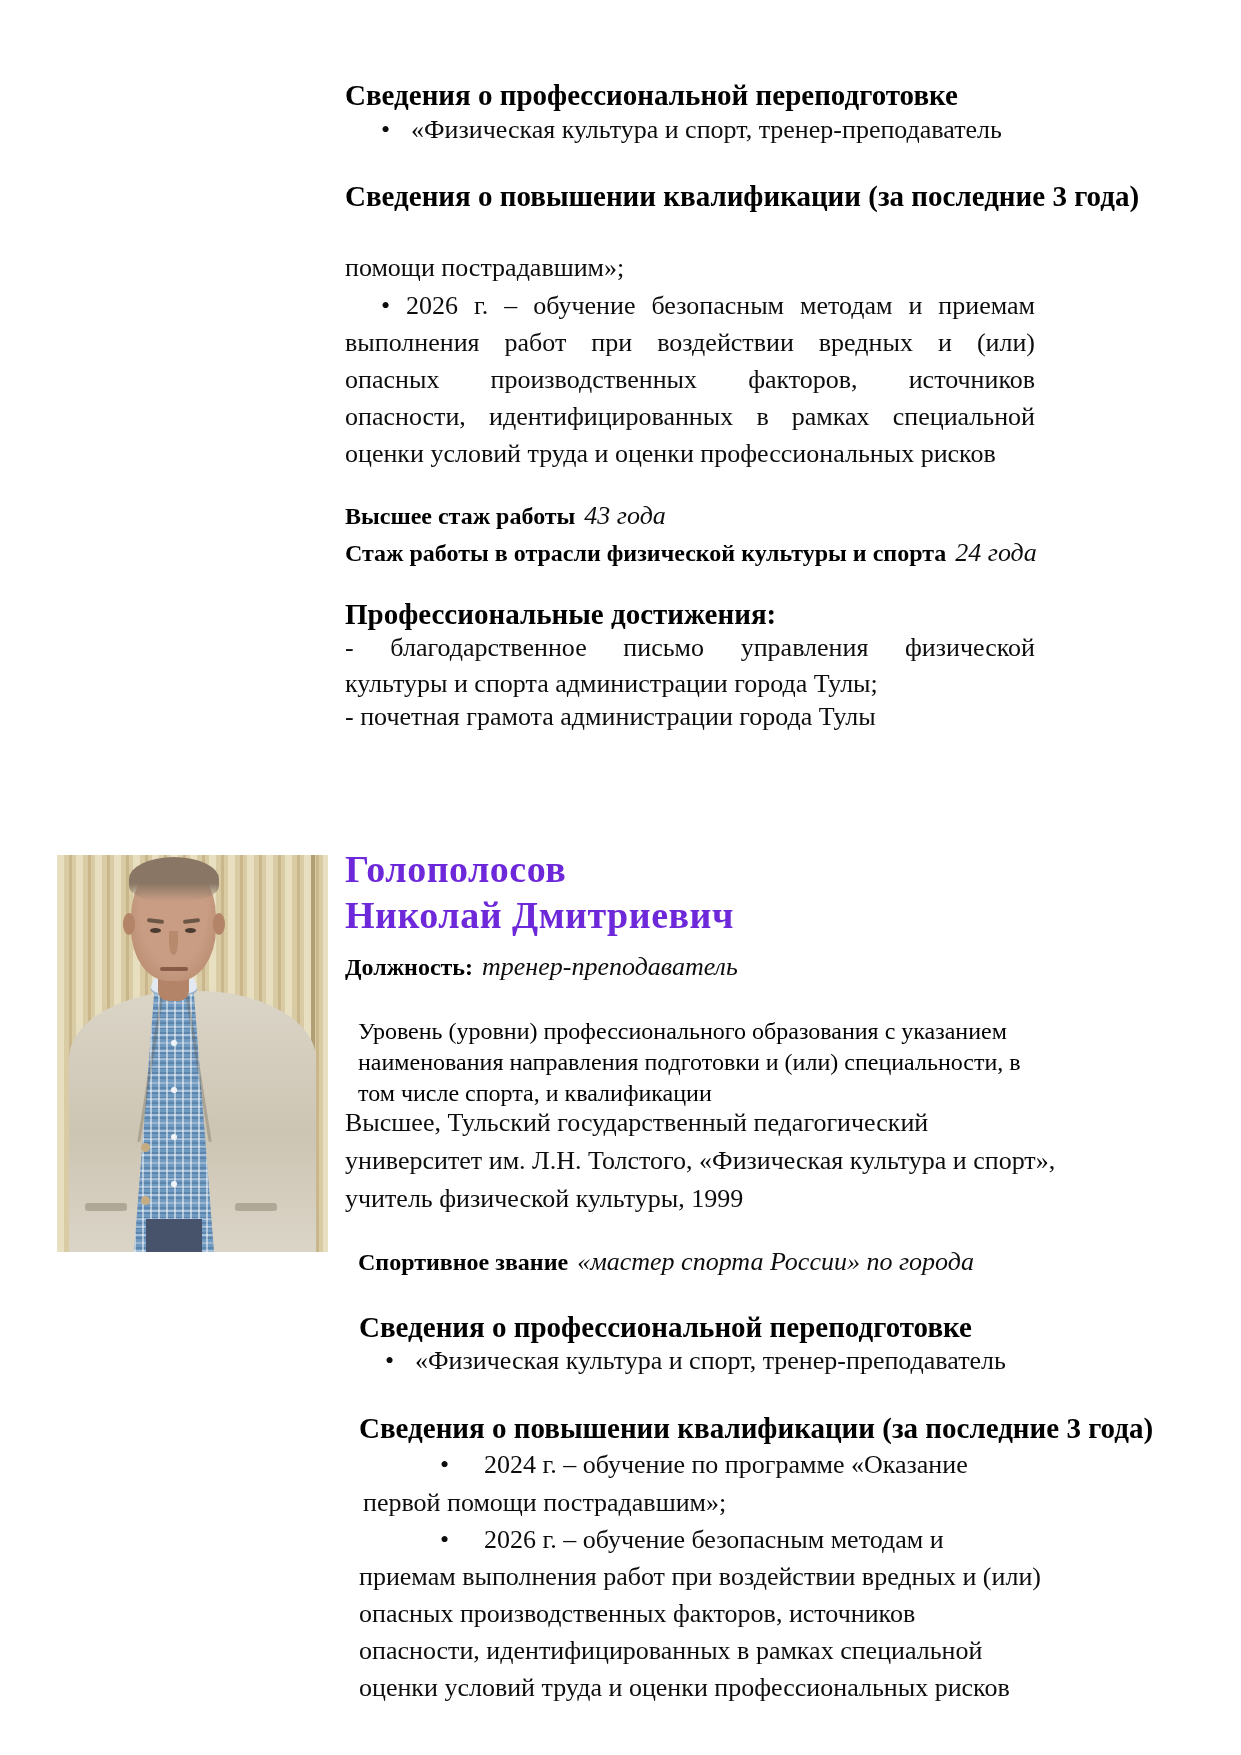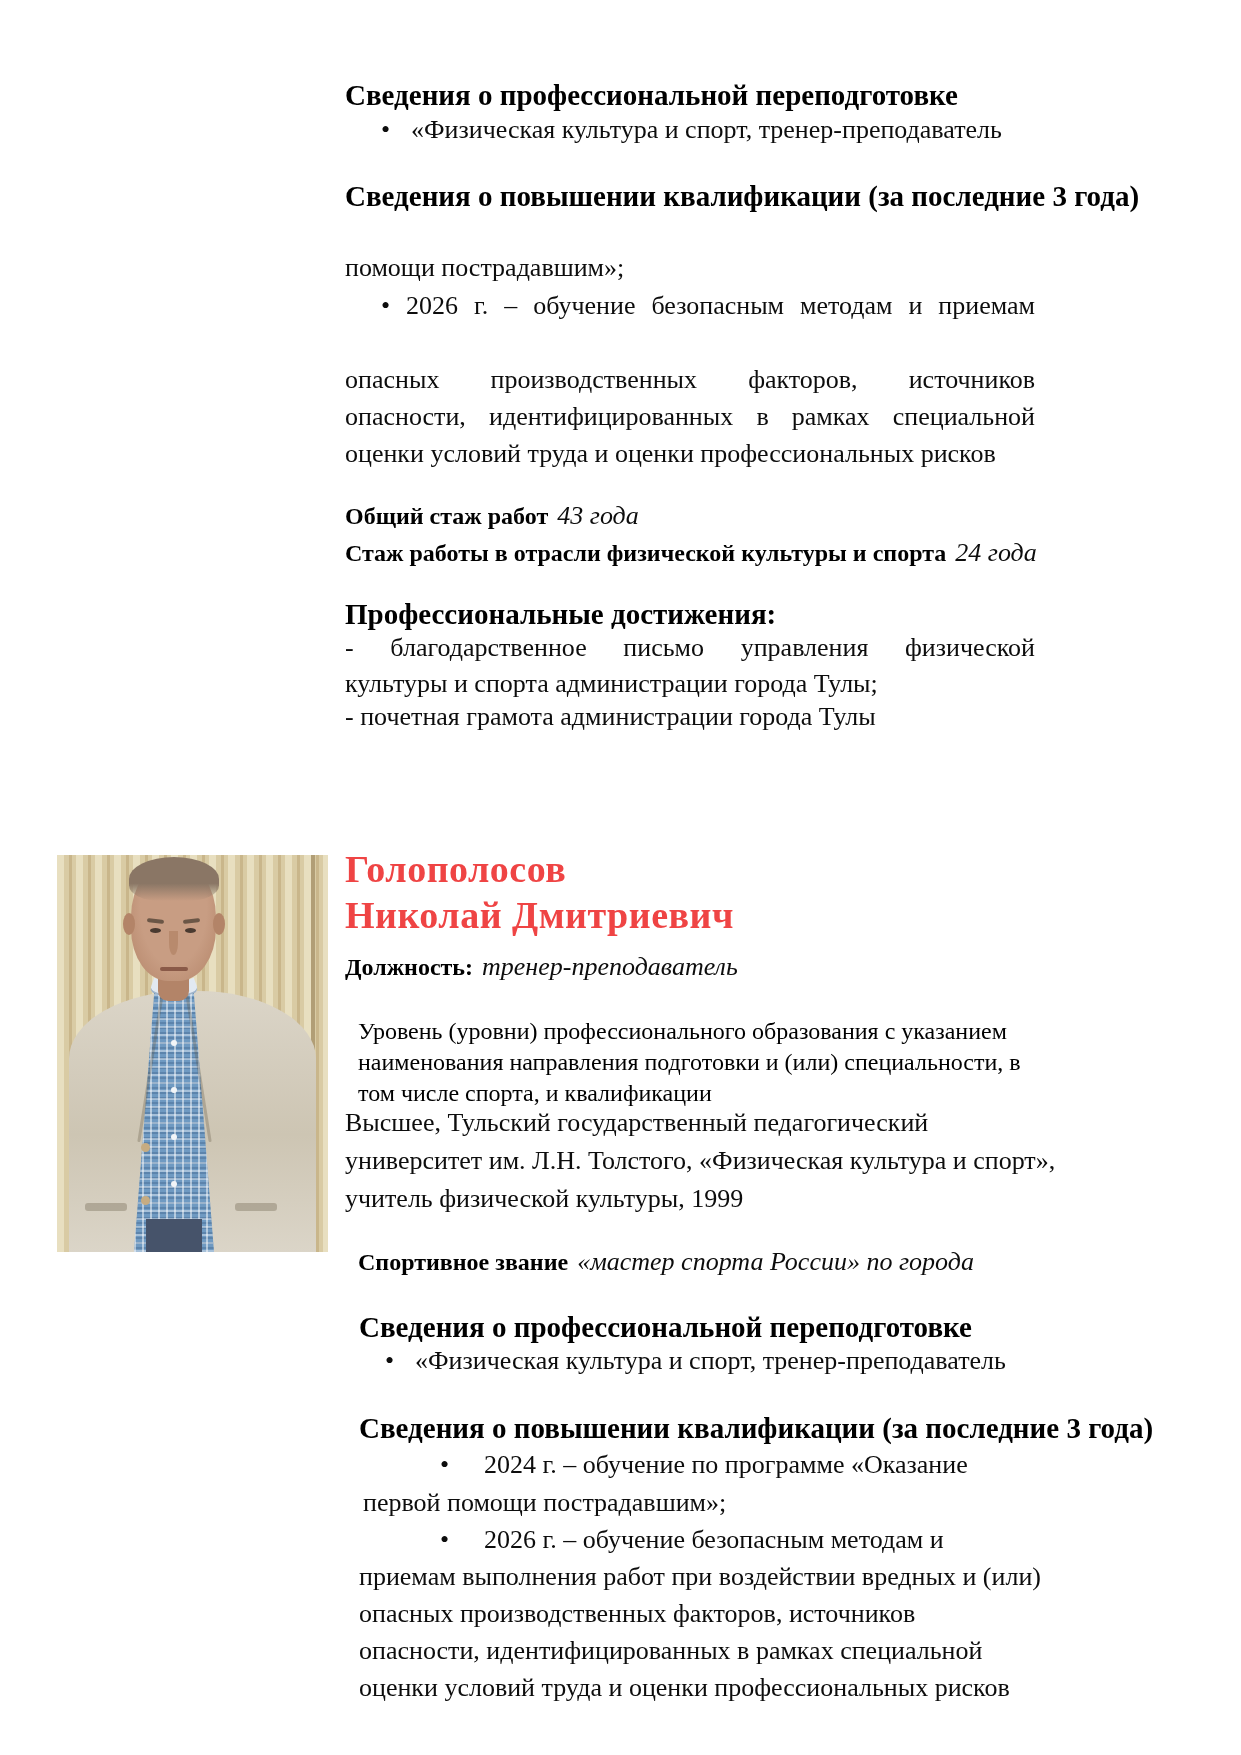--- a/index.html
+++ b/index.html
@@ -29,21 +29,21 @@
     white-space:normal;
     text-align:justify;
     text-align-last:justify;
   }
   .blt{display:inline-block;width:30px;}
   .jblt{display:inline;}
   .blt2{display:inline-block;width:44px;}
   .name{
     font-weight:bold;
     font-size:38px;
-    color:#ef4444;
+    color:#6d28d9;
     letter-spacing:0.5px;
   }
   .lbl{font-weight:bold;font-size:24px;color:#000;}
   .val{margin-left:9px;font-style:italic;}
   .eh{font-weight:normal;font-size:24px;color:#000;}
   
   .photo{
     position:absolute;
     left:57px;
     top:855px;
@@ -121,26 +121,27 @@
   </div>
 
   <div class="line h" style="top:179px">Сведения о повышении квалификации (за последние 3 года)</div>
 
   <div class="line" style="top:251px">помощи пострадавшим»;</div>
 
   <div class="line j" style="top:289px;padding-left:36px;width:654px">
     <span class="jblt">•</span>
     <span>2026 г. – обучение безопасным методам и приемам</span>
   </div>
+  <div class="line j" style="top:326px">выполнения работ при воздействии вредных и (или)</div>
   <div class="line j" style="top:363px">опасных производственных факторов, источников</div>
   <div class="line j" style="top:400px">опасности, идентифицированных в рамках специальной</div>
   <div class="line" style="top:437px">оценки условий труда и оценки профессиональных рисков</div>
 
   <div class="line" style="top:499px">
-    <span class="lbl">Общий стаж работ</span><span class="val">43 года</span>
+    <span class="lbl">Высшее стаж работы</span><span class="val">43 года</span>
   </div>
   <div class="line" style="top:536px">
     <span class="lbl">Стаж работы в отрасли физической культуры и спорта</span><span class="val">24 года</span>
   </div>
 
   <div class="line h" style="top:597px">Профессиональные достижения:</div>
   <div class="line j" style="top:631px">
     <span>-</span>
     <span>благодарственное письмо управления физической</span>
   </div>

